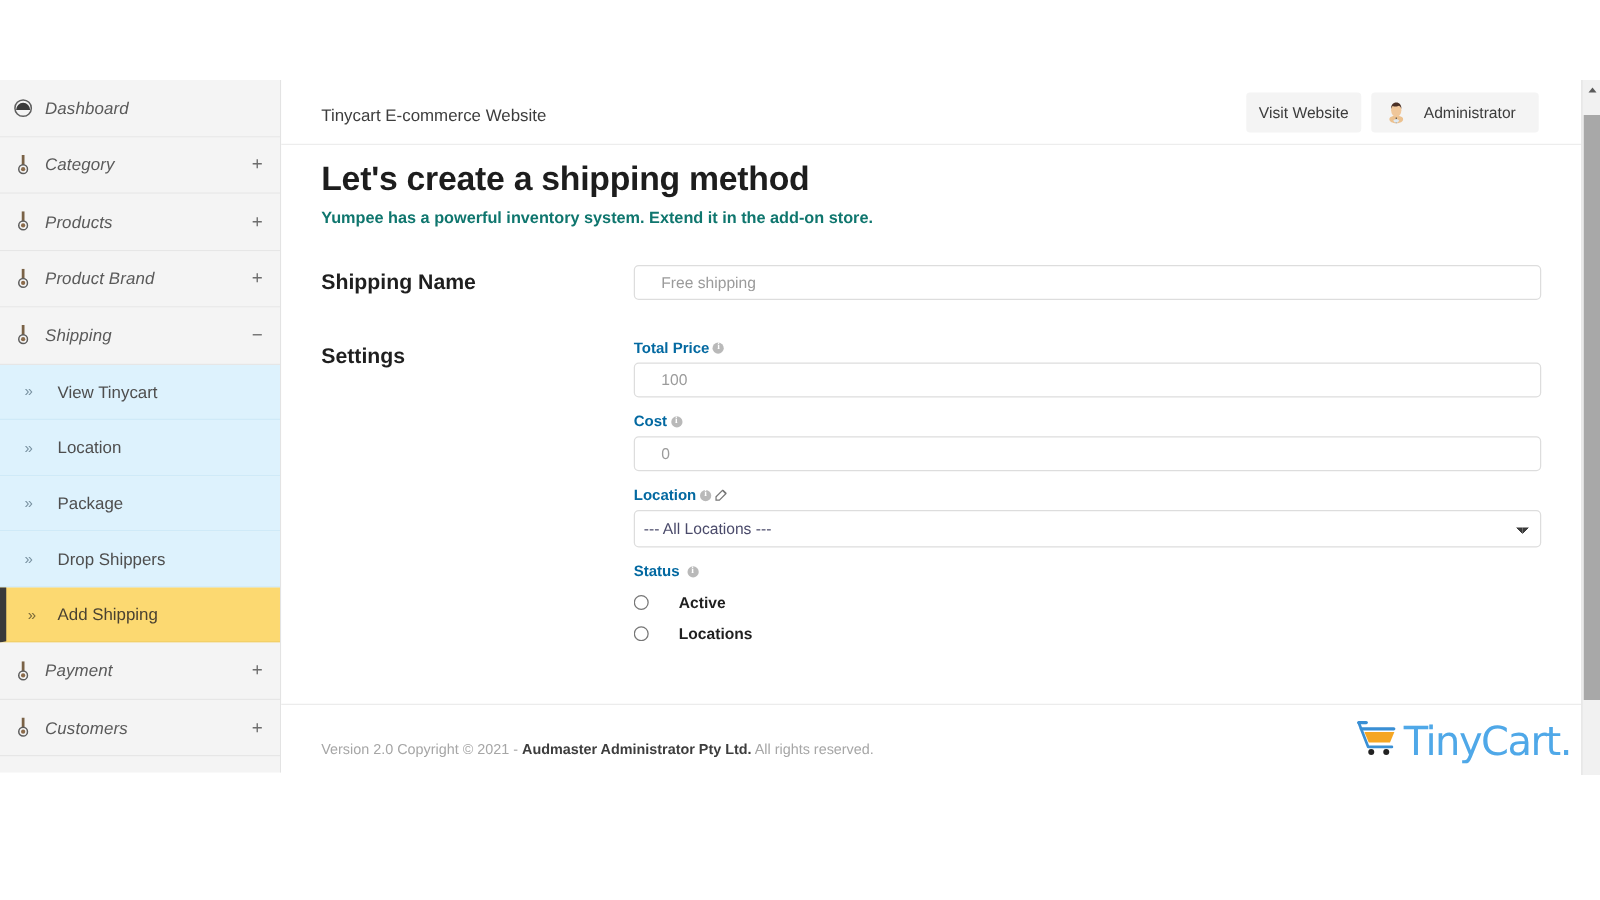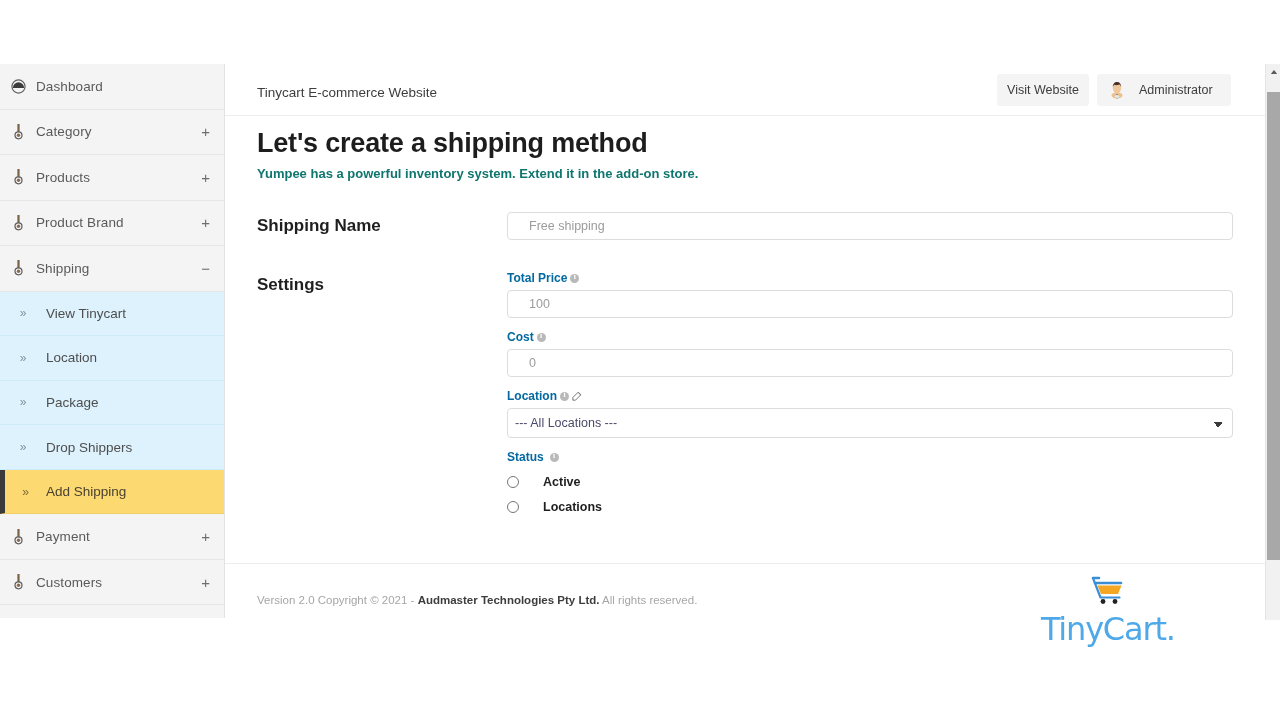--- a/index.html
+++ b/index.html
@@ -26,20 +26,21 @@
     border-right: 1px solid #e3e3e3;
   }
   .nav-item {
     position: relative;
     height: 45.5px;
     display: flex;
     align-items: center;
     border-bottom: 1px solid #e6e6e6;
     background: #f4f4f4;
     cursor: pointer;
+    font-style: italic;
   }
   .nav-item .ic {
     width: 36px;
     display: flex; align-items: center; justify-content: center;
     flex: none;
   }
   .nav-item .lbl {
     font-size: 13.5px;
     color: #5a5a5a;
     letter-spacing: .1px;
@@ -243,25 +244,24 @@
     position: absolute;
     left: 32px; top: 30px;
     font-size: 11.5px;
     color: #a6a6a6;
     white-space: nowrap;
   }
   .copyright b { color: #3d3d3d; font-weight: bold; }
 
   .logo {
     position: absolute;
-    left: 816px; top: 11px;
+    left: 860px; top: 11px;
     display: flex;
     align-items: center;
     gap: 4px;
-    flex-direction: column;
   }
   .logo-text {
     font-size: 32px;
     color: #4fa8e8;
     font-family: "DejaVu Sans", sans-serif;
     letter-spacing: -1.2px;
     line-height: 1;
     font-weight: 400;
   }
 
@@ -485,21 +485,21 @@
               <label for="r-inactive">Locations</label>
             </div>
           </div>
 
         </div>
       </div>
     </div>
   </section>
 
   <footer class="footer">
-    <div class="copyright"><span>Version 2.0 Copyright © 2021 - </span><b>Audmaster Technologies Pty Ltd.</b><span> All rights reserved.</span></div>
+    <div class="copyright"><span>Version 2.0 Copyright © 2021 - </span><b>Audmaster Administrator Pty Ltd.</b><span> All rights reserved.</span></div>
 
     <div class="logo">
       <span>
         <svg width="34" height="30" viewBox="0 0 34 30">
           <path d="M2 3h6" stroke="#3a8fd4" stroke-width="2.6" stroke-linecap="round"></path>
           <path d="M4 8h26" stroke="#3a8fd4" stroke-width="2.6" stroke-linecap="round"></path>
           <path d="M6.5 10.5h24l-3.5 8.5H10z" fill="#f5a623"></path>
           <path d="M2 3.2 9.5 22.5h19" stroke="#3a8fd4" stroke-width="2.2" fill="none" stroke-linecap="round" stroke-linejoin="round"></path>
           <circle cx="12" cy="26.5" r="2.4" fill="#222"></circle>
           <circle cx="24" cy="26.5" r="2.4" fill="#222"></circle>

